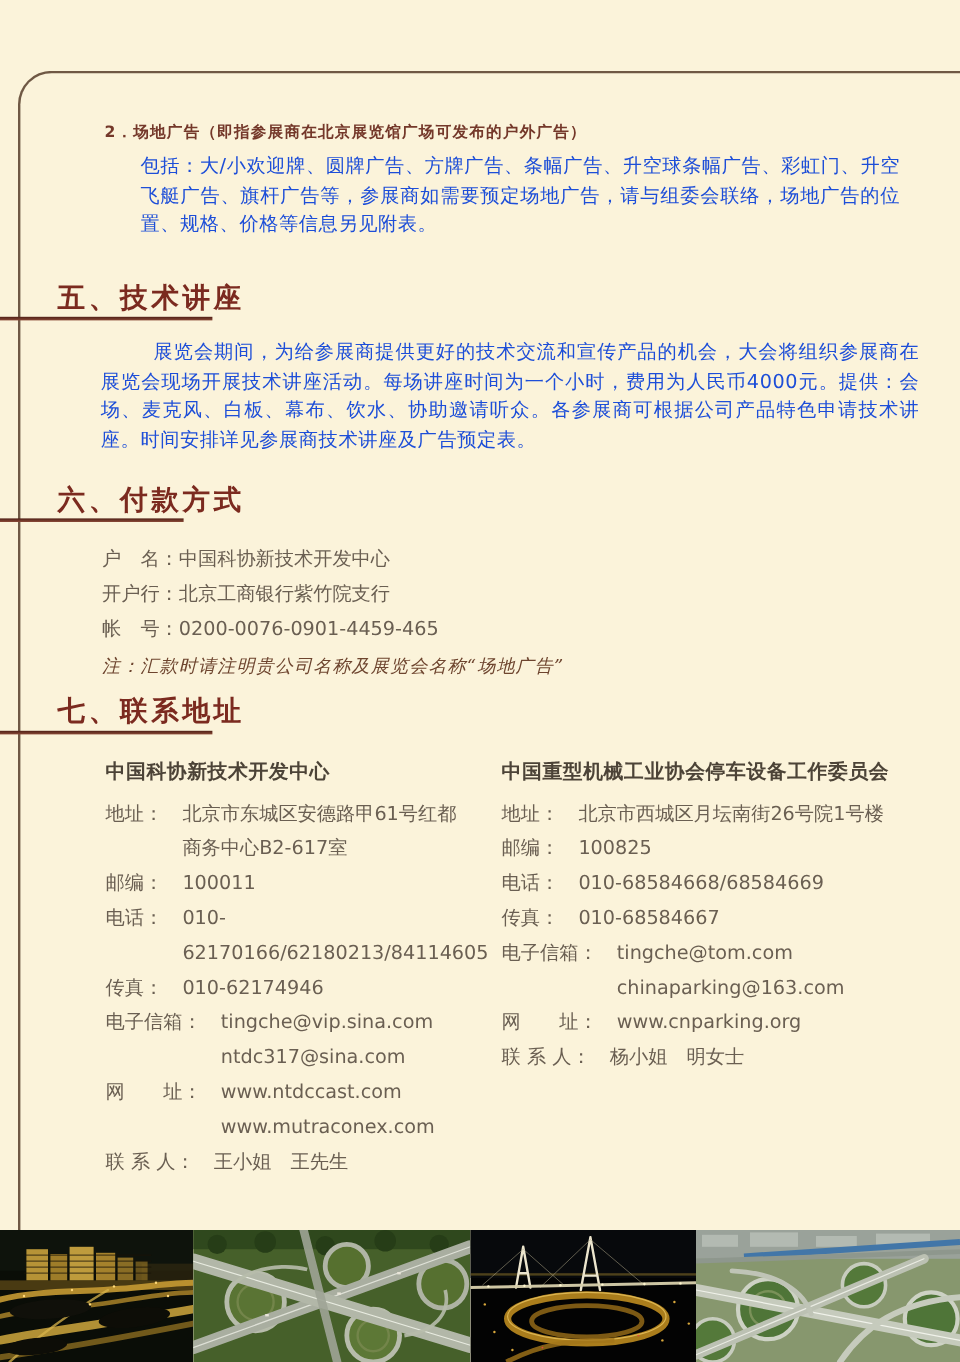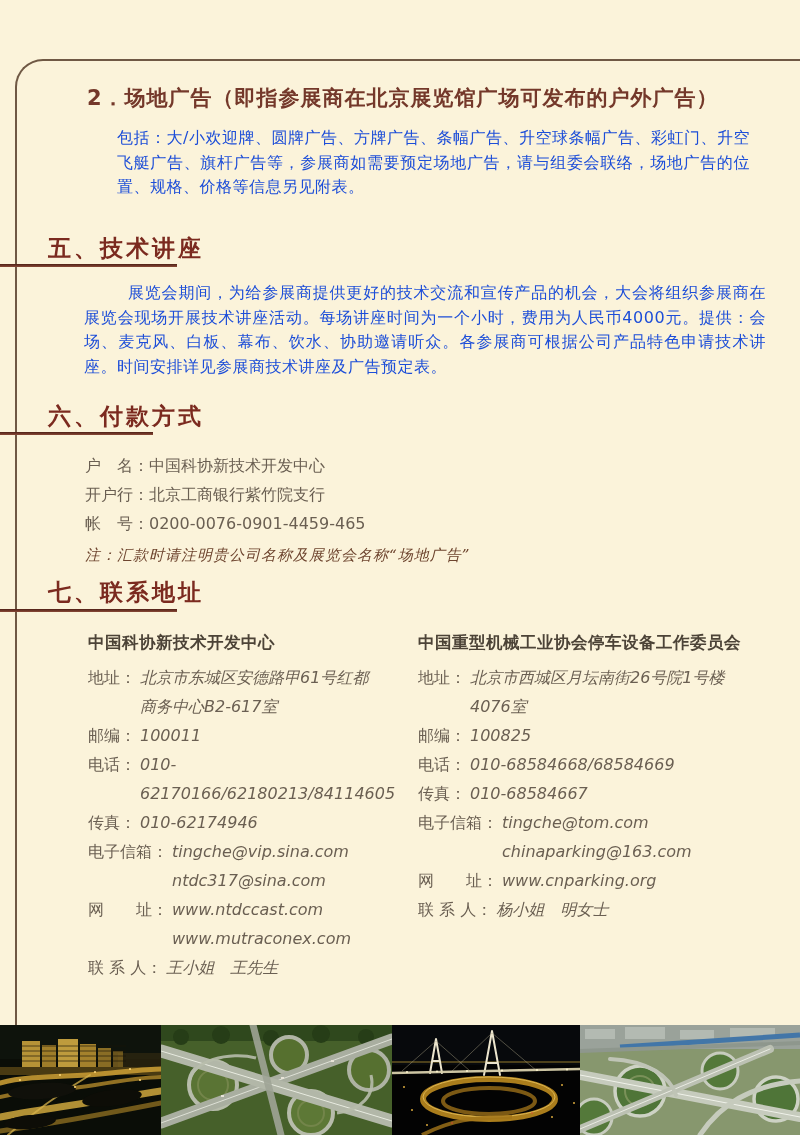--- a/index.html
+++ b/index.html
@@ -12,22 +12,22 @@
 
   
   .frame{
     position:absolute;left:15px;top:59px;right:-4px;bottom:110px;
     border-top:2px solid #6f5844;border-left:2px solid #6f5844;
     border-top-left-radius:28px;
     pointer-events:none;
   }
 
   .sub-heading{
-    position:absolute;left:87px;top:84px;
-    font-size:21px;font-weight:bold;color:#74382a;letter-spacing:1px;text-align:center;
+    position:absolute;left:87px;top:101px;
+    font-size:13px;font-weight:bold;color:#74382a;letter-spacing:1px;text-align:center;
   }
   .para{
     color:#1d4ed8;font-size:16px;line-height:24.5px;text-align:justify;
     letter-spacing:0.5px;
   }
   .p-include{position:absolute;left:117px;top:126px;width:633px;}
 
   .sec-heading{
     position:absolute;left:48px;
     font-size:23px;font-weight:bold;color:#7b2a1f;letter-spacing:3px;
@@ -48,21 +48,21 @@
     margin-top:4px;font-family:"DejaVu Serif","Liberation Serif",serif;
     font-style:italic;font-size:15px;color:#6e452f;letter-spacing:1px;line-height:26px;
   }
 
   .col{position:absolute;top:632px;font-size:16px;color:#6a5f52;}
   .col-left{left:88px;width:322px;}
   .col-right{left:418px;width:368px;}
   .org{font-weight:bold;color:#4c4337;font-size:16.5px;line-height:22px;margin-bottom:9px;letter-spacing:0.5px;}
   .crow{display:flex;line-height:29px;}
   .clabel{white-space:pre;flex:none;}
-  .cvals{margin-left:4px;font-style:italic;}
+  .cvals{margin-left:16px;}
   .cvals div{line-height:29px;}
 
   .photo{position:absolute;top:1025px;height:110px;}
   .photo svg{display:block;width:100%;height:100%;}
   .ph1{left:0;width:161px;}
   .ph2{left:161px;width:231px;}
   .ph3{left:392px;width:188px;}
   .ph4{left:580px;width:220px;}
 </style>
 </head>
@@ -147,21 +147,20 @@
         </div>
     </div>
   </div>
 
   <div class="col col-right">
     <div class="org">中国重型机械工业协会停车设备工作委员会</div>
     <div class="crow">
       <span class="clabel">地址：</span>
       <div class="cvals">
         <div>北京市西城区月坛南街26号院1号楼</div>
-        <div>4076室</div>
       </div>
     </div>
     <div class="crow">
       <span class="clabel">邮编：</span>
       <div class="cvals">
           <div>100825</div>
         </div>
     </div>
     <div class="crow">
       <span class="clabel">电话：</span>

